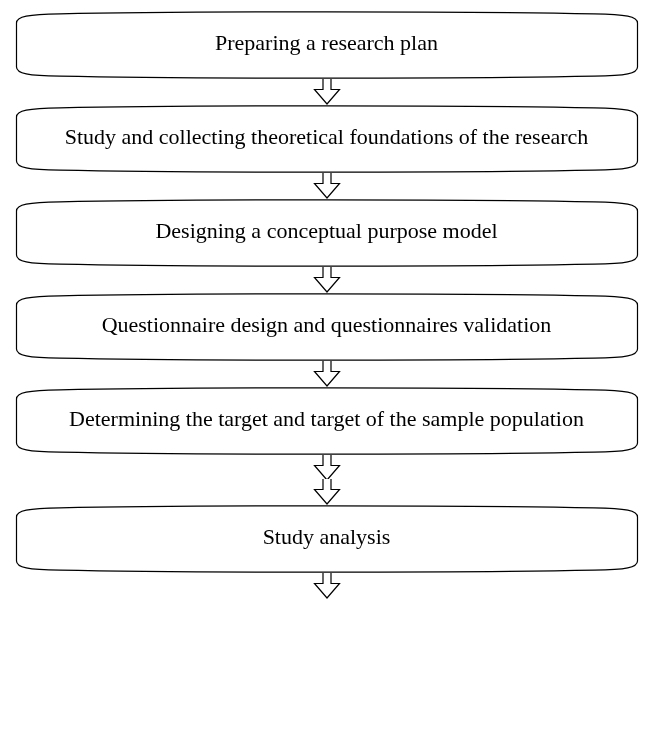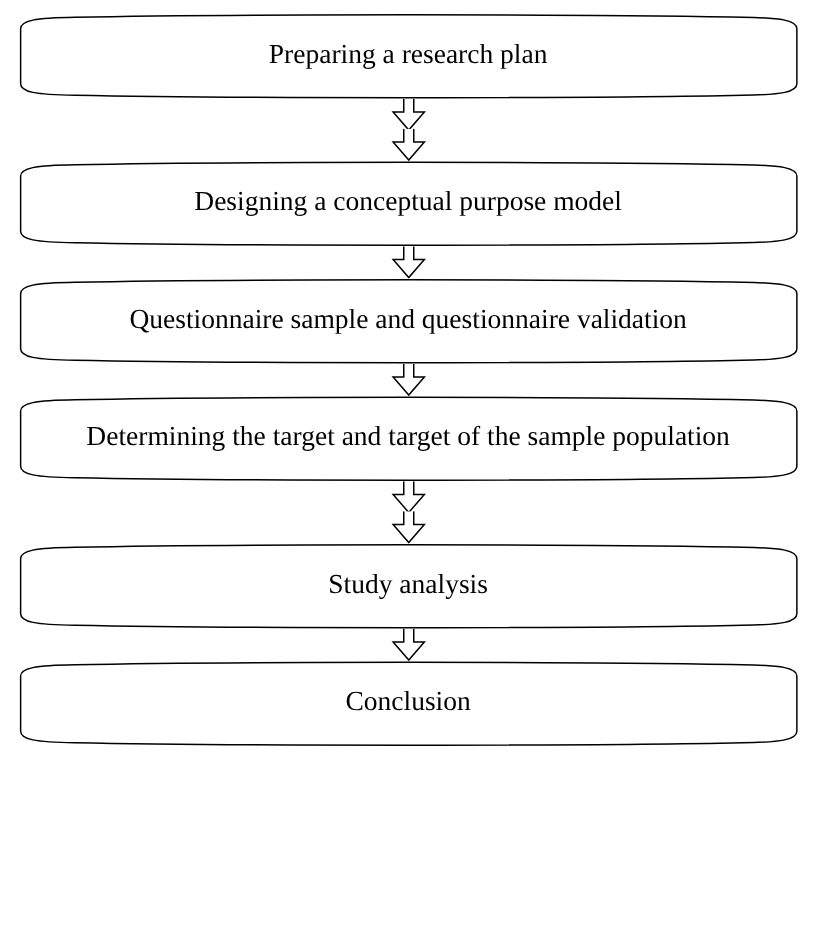--- a/index.html
+++ b/index.html
@@ -65,41 +65,47 @@
       <svg class="shape" viewBox="0 0 624 70" preserveAspectRatio="none" xmlns="http://www.w3.org/2000/svg">
         <path d="M1.5 13 C1.5 6.5 13 4.2 45 3.8 C163 1.2 461 1.2 579 3.8 C611 4.2 622.5 6.5 622.5 13 L622.5 57 C622.5 63.5 611 65.8 579 66.2 C461 68.8 163 68.8 45 66.2 C13 65.8 1.5 63.5 1.5 57 Z" fill="#ffffff" stroke="#000000" stroke-width="1.2"></path>
       </svg>
       <span class="label">Preparing a research plan</span>
     </div>
 
     <svg class="arrow" width="32" height="26" viewBox="0 0 32 26" xmlns="http://www.w3.org/2000/svg">
       <path d="M12 0 L12 10.5 L3.5 10.5 L16 25 L28.5 10.5 L20 10.5 L20 0" fill="#ffffff" stroke="#000000" stroke-width="1.2"></path>
     </svg>
 
+    <div class="box">
+      <svg class="shape" viewBox="0 0 624 70" preserveAspectRatio="none" xmlns="http://www.w3.org/2000/svg">
+        <path d="M1.5 13 C1.5 6.5 13 4.2 45 3.8 C163 1.2 461 1.2 579 3.8 C611 4.2 622.5 6.5 622.5 13 L622.5 57 C622.5 63.5 611 65.8 579 66.2 C461 68.8 163 68.8 45 66.2 C13 65.8 1.5 63.5 1.5 57 Z" fill="#ffffff" stroke="#000000" stroke-width="1.2"></path>
+      </svg>
+      <span class="label">Study and collecting theoretical foundations of the research</span>
+    </div>
 
     <svg class="arrow" width="32" height="26" viewBox="0 0 32 26" xmlns="http://www.w3.org/2000/svg">
       <path d="M12 0 L12 10.5 L3.5 10.5 L16 25 L28.5 10.5 L20 10.5 L20 0" fill="#ffffff" stroke="#000000" stroke-width="1.2"></path>
     </svg>
 
     <div class="box">
       <svg class="shape" viewBox="0 0 624 70" preserveAspectRatio="none" xmlns="http://www.w3.org/2000/svg">
         <path d="M1.5 13 C1.5 6.5 13 4.2 45 3.8 C163 1.2 461 1.2 579 3.8 C611 4.2 622.5 6.5 622.5 13 L622.5 57 C622.5 63.5 611 65.8 579 66.2 C461 68.8 163 68.8 45 66.2 C13 65.8 1.5 63.5 1.5 57 Z" fill="#ffffff" stroke="#000000" stroke-width="1.2"></path>
       </svg>
       <span class="label">Designing a conceptual purpose model</span>
     </div>
 
     <svg class="arrow" width="32" height="26" viewBox="0 0 32 26" xmlns="http://www.w3.org/2000/svg">
       <path d="M12 0 L12 10.5 L3.5 10.5 L16 25 L28.5 10.5 L20 10.5 L20 0" fill="#ffffff" stroke="#000000" stroke-width="1.2"></path>
     </svg>
 
     <div class="box">
       <svg class="shape" viewBox="0 0 624 70" preserveAspectRatio="none" xmlns="http://www.w3.org/2000/svg">
         <path d="M1.5 13 C1.5 6.5 13 4.2 45 3.8 C163 1.2 461 1.2 579 3.8 C611 4.2 622.5 6.5 622.5 13 L622.5 57 C622.5 63.5 611 65.8 579 66.2 C461 68.8 163 68.8 45 66.2 C13 65.8 1.5 63.5 1.5 57 Z" fill="#ffffff" stroke="#000000" stroke-width="1.2"></path>
       </svg>
-      <span class="label">Questionnaire sample and questionnaire validation</span>
+      <span class="label">Questionnaire design and questionnaires validation</span>
     </div>
 
     <svg class="arrow" width="32" height="26" viewBox="0 0 32 26" xmlns="http://www.w3.org/2000/svg">
       <path d="M12 0 L12 10.5 L3.5 10.5 L16 25 L28.5 10.5 L20 10.5 L20 0" fill="#ffffff" stroke="#000000" stroke-width="1.2"></path>
     </svg>
 
     <div class="box">
       <svg class="shape" viewBox="0 0 624 70" preserveAspectRatio="none" xmlns="http://www.w3.org/2000/svg">
         <path d="M1.5 13 C1.5 6.5 13 4.2 45 3.8 C163 1.2 461 1.2 579 3.8 C611 4.2 622.5 6.5 622.5 13 L622.5 57 C622.5 63.5 611 65.8 579 66.2 C461 68.8 163 68.8 45 66.2 C13 65.8 1.5 63.5 1.5 57 Z" fill="#ffffff" stroke="#000000" stroke-width="1.2"></path>
       </svg>
@@ -119,21 +125,15 @@
       <svg class="shape" viewBox="0 0 624 70" preserveAspectRatio="none" xmlns="http://www.w3.org/2000/svg">
         <path d="M1.5 13 C1.5 6.5 13 4.2 45 3.8 C163 1.2 461 1.2 579 3.8 C611 4.2 622.5 6.5 622.5 13 L622.5 57 C622.5 63.5 611 65.8 579 66.2 C461 68.8 163 68.8 45 66.2 C13 65.8 1.5 63.5 1.5 57 Z" fill="#ffffff" stroke="#000000" stroke-width="1.2"></path>
       </svg>
       <span class="label">Study analysis</span>
     </div>
 
     <svg class="arrow" width="32" height="26" viewBox="0 0 32 26" xmlns="http://www.w3.org/2000/svg">
       <path d="M12 0 L12 10.5 L3.5 10.5 L16 25 L28.5 10.5 L20 10.5 L20 0" fill="#ffffff" stroke="#000000" stroke-width="1.2"></path>
     </svg>
 
-    <div class="box">
-      <svg class="shape" viewBox="0 0 624 70" preserveAspectRatio="none" xmlns="http://www.w3.org/2000/svg">
-        <path d="M1.5 13 C1.5 6.5 13 4.2 45 3.8 C163 1.2 461 1.2 579 3.8 C611 4.2 622.5 6.5 622.5 13 L622.5 57 C622.5 63.5 611 65.8 579 66.2 C461 68.8 163 68.8 45 66.2 C13 65.8 1.5 63.5 1.5 57 Z" fill="#ffffff" stroke="#000000" stroke-width="1.2"></path>
-      </svg>
-      <span class="label">Conclusion</span>
-    </div>
 
   </div>
 </div>
 
 </body></html>

